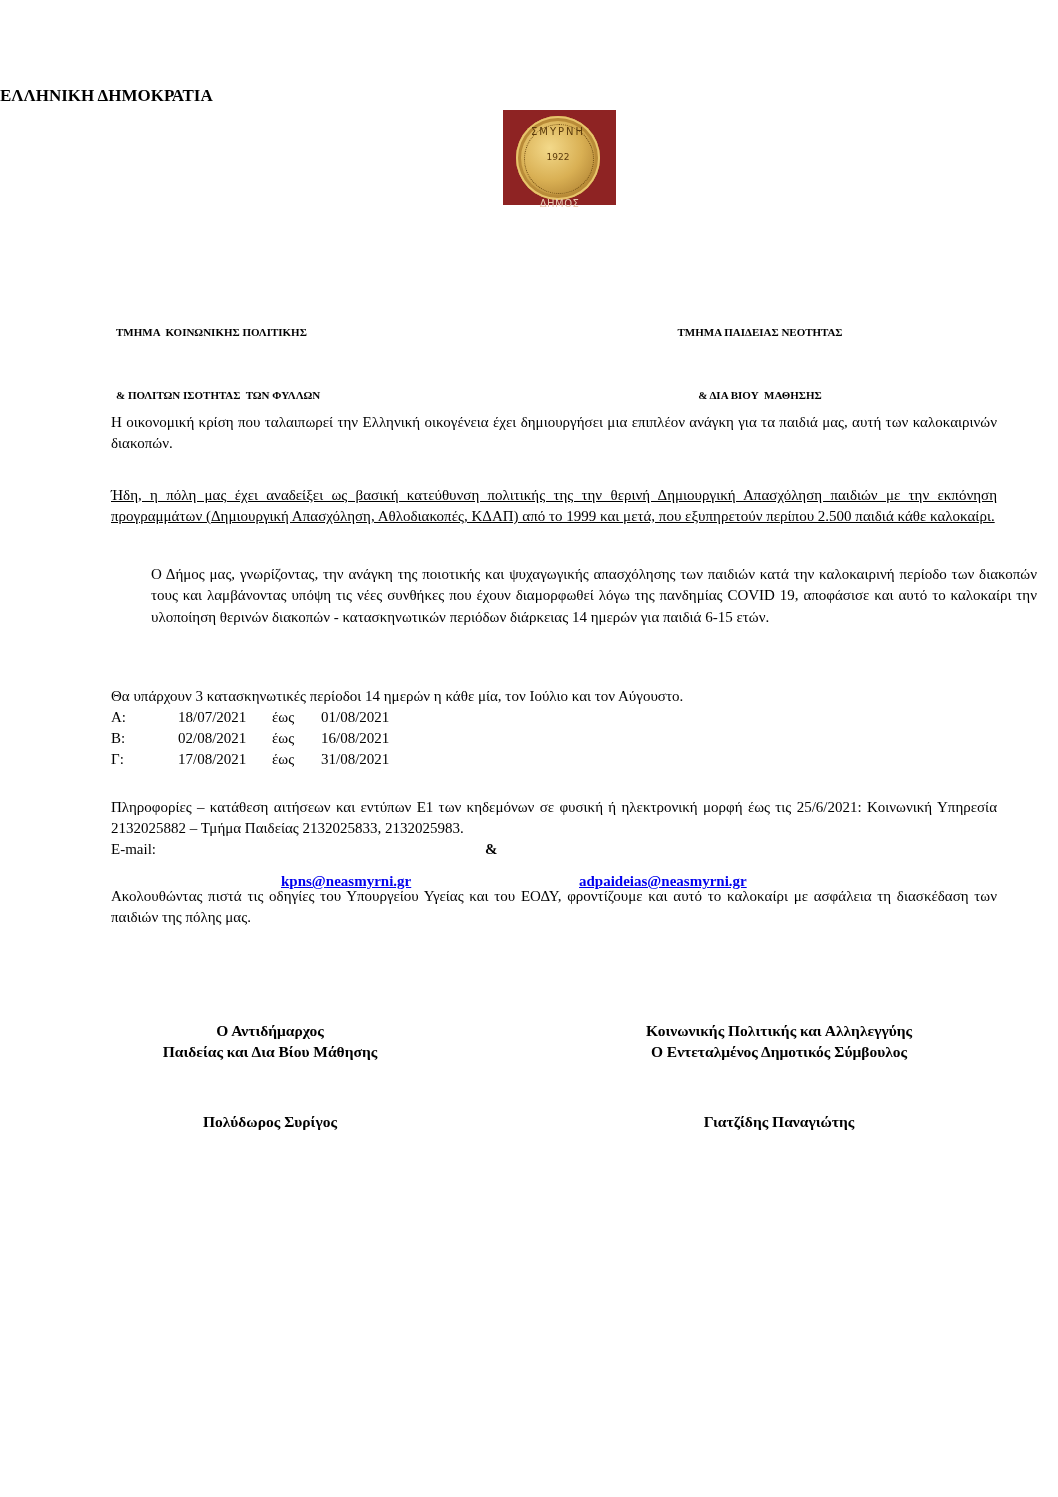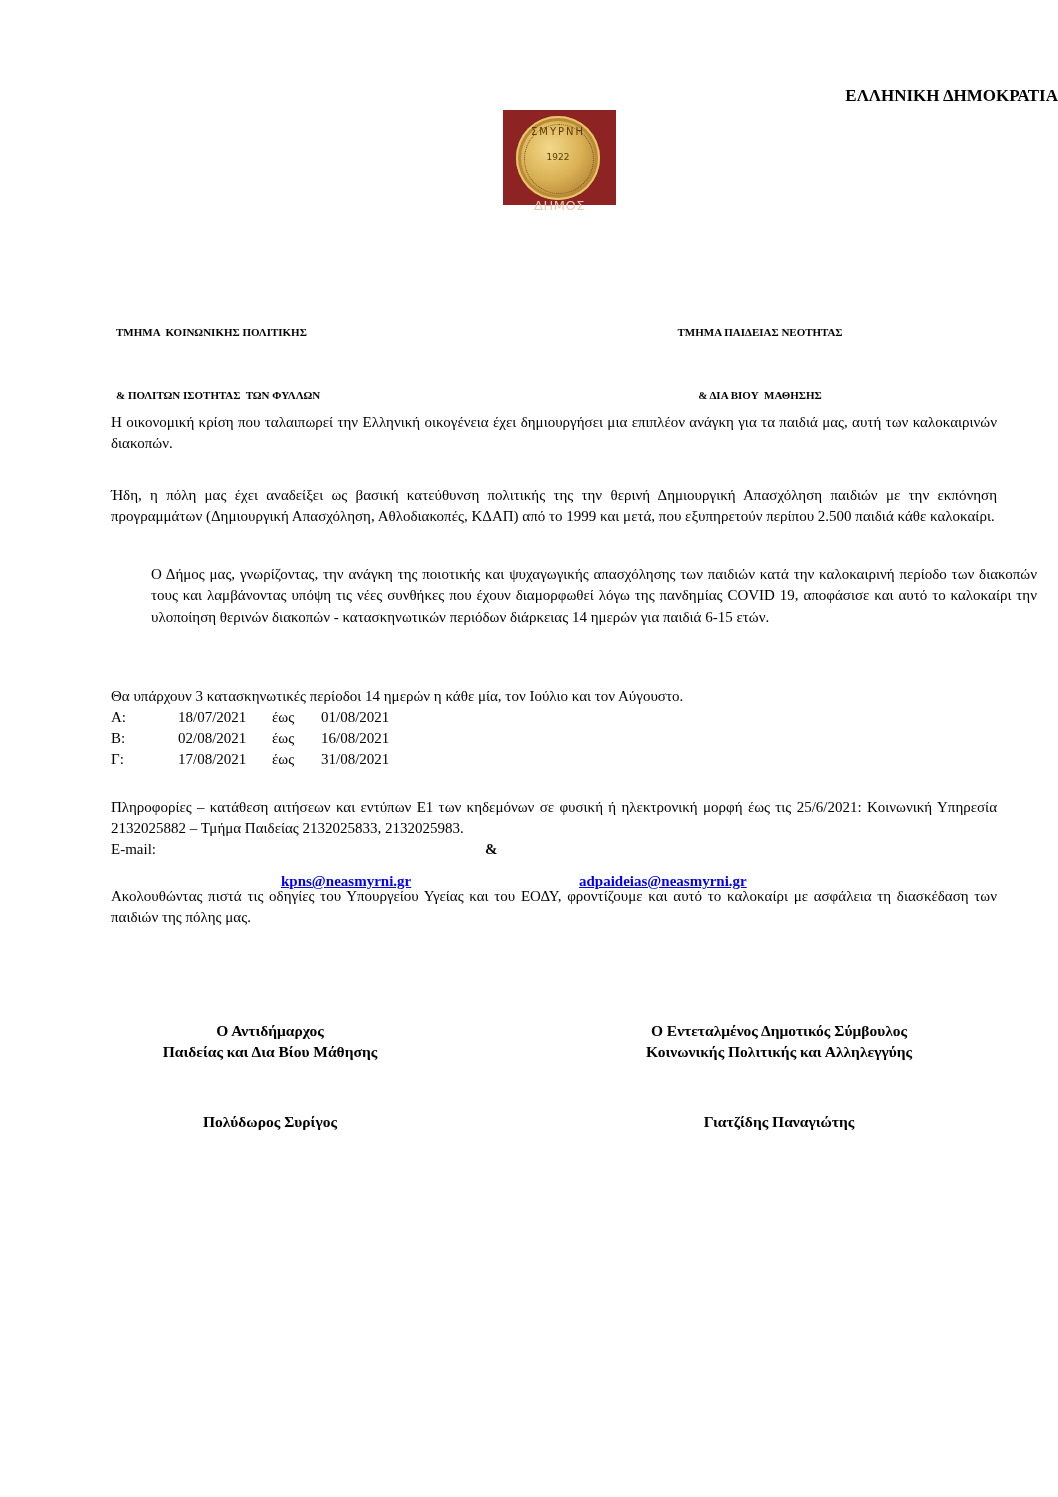--- a/index.html
+++ b/index.html
@@ -1,40 +1,40 @@
 <!DOCTYPE html>
 <html><head>
 <meta charset="utf-8">
 <style>
   html, body { margin:0; padding:0; background:#ffffff; }
   body { width:1058px; height:1497px; position:relative; overflow:hidden;
          font-family:"Liberation Serif", "DejaVu Serif", serif; color:#000; }
   .abs { position:absolute; }
   .bold { font-weight:bold; }
-  .title { left:0; width:1058px; top:86px; text-align:right; font-size:17px; font-weight:bold; }
+  .title { left:0; width:1058px; top:86px; text-align:left; font-size:17px; font-weight:bold; }
   .logo { left:503px; top:110px; width:113px; height:95px; background:#8e2323; }
   .coin { position:absolute; left:13px; top:6px; width:84px; height:84px; border-radius:50%;
           background:radial-gradient(circle at 40% 38%, #f3d98a 0%, #d9b054 45%, #b08232 80%, #8a5f1f 100%);
           box-shadow: inset 0 0 0 2px #e8c46c, inset 0 0 0 5px #b98b38; }
   .coin-ring { position:absolute; left:8px; top:8px; width:68px; height:68px; border-radius:50%;
                border:1px dotted #6d4a12; }
   .coin-text { position:absolute; width:100%; text-align:center; font-family:"DejaVu Sans", sans-serif;
                color:#5a3a0c; }
   .coin-top { top:10px; font-size:10px; letter-spacing:2px; }
   .coin-year { top:36px; font-size:9px; }
   .logo-l1 { position:absolute; left:0; width:100%; top:88px; text-align:center; color:#e8c9b0;
-             font-family:"DejaVu Sans", sans-serif; font-size:13px; letter-spacing:0.5px; }
+             font-family:"DejaVu Sans", sans-serif; font-size:10px; letter-spacing:0.5px; }
   .logo-l2 { position:absolute; left:0; width:100%; top:101px; text-align:center; color:#ffffff;
              font-family:"DejaVu Sans", sans-serif; font-size:10px; font-weight:bold; }
   .dept { top:280px; font-size:11px; font-weight:bold; line-height:21px; white-space:pre; }
   .dept-left { left:116px; }
   .dept-right { left:612px; text-align:center; width:296px; }
   .para { left:111px; width:886px; font-size:15px; line-height:21.3px; text-align:justify; }
   .p1 { top:412px; }
-  .p2 { top:485px; }
+  .p2 { top:485px;text-decoration:underline; }
   .p3 { top:564px;margin-left:40px; }
   .p4 { top:686px; }
   .per-row { left:111px; font-size:15px; line-height:21px; }
   .per-row span { position:absolute; white-space:nowrap; }
   .c-label { left:0; }
   .c-from { left:67px; }
   .c-to { left:161px; }
   .c-end { left:210px; }
   .p5 { top:797px; }
   .email-row { top:839px; left:111px; width:886px; font-size:15px; line-height:21px; }
@@ -104,17 +104,17 @@
   <a class="link" style="left:468px;" href="#">adpaideias@neasmyrni.gr</a>
 </div>
 
 <div class="abs para p6">Ακολουθώντας πιστά τις οδηγίες του Υπουργείου Υγείας και του ΕΟΔΥ, φροντίζουμε και αυτό το καλοκαίρι με ασφάλεια τη διασκέδαση των παιδιών της πόλης μας.</div>
 
 <div class="abs sig sig-left">
   <div>Ο Αντιδήμαρχος</div>
   <div>Παιδείας και Δια Βίου Μάθησης</div>
 </div>
 <div class="abs sig sig-right">
+  <div>Κοινωνικής Πολιτικής και Αλληλεγγύης</div>
   <div>Ο Εντεταλμένος Δημοτικός Σύμβουλος</div>
-  <div>Κοινωνικής Πολιτικής και Αλληλεγγύης</div>
 </div>
 <div class="abs sig name-left">Πολύδωρος Συρίγος</div>
 <div class="abs sig name-right">Γιατζίδης Παναγιώτης</div>
 
 </body></html>

